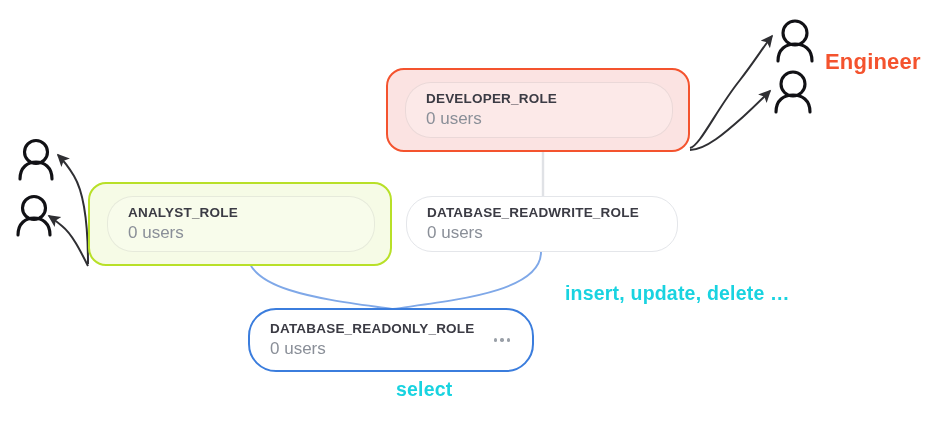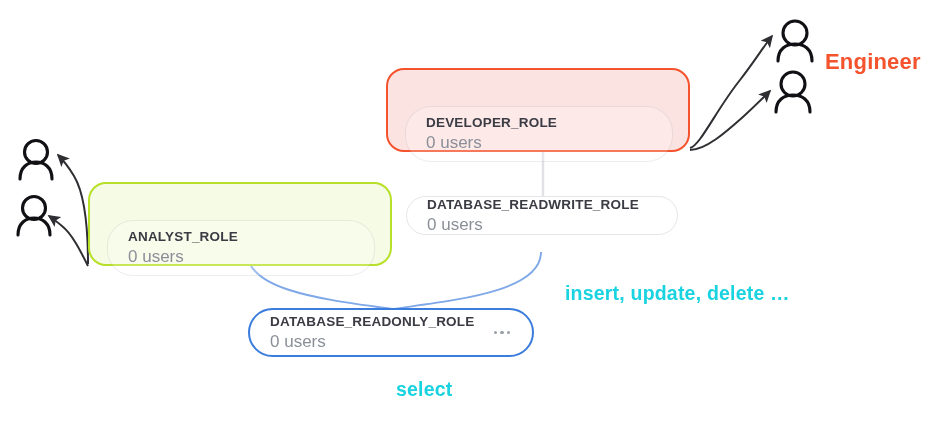--- a/index.html
+++ b/index.html
@@ -52,21 +52,20 @@
     border-radius: 26px;
     background: #ffffff;
     border: 1.4px solid #e4e6ea;
     display: flex;
     align-items: center;
     padding: 0 20px;
   }
   .node-inner-ghost {
     background: rgba(255,255,255,0.22);
     border: 1.4px solid rgba(0,0,0,0.07);
-    margin-top: 24px;
   }
   .node-text {
     display: flex;
     flex-direction: column;
     gap: 3px;
     flex: 1;
     min-width: 0;
   }
   .node-title {
     font-size: 13.5px;
@@ -85,25 +84,25 @@
   #node-developer {
     left: 405px; top: 82px;
     width: 268px; height: 56px;
   }
   #node-analyst {
     left: 107px; top: 196px;
     width: 268px; height: 56px;
   }
   #node-readwrite {
     left: 406px; top: 196px;
-    width: 272px; height: 39px;
+    width: 272px; height: 56px;
   }
   #node-readonly {
     left: 248px; top: 308px;
-    width: 286px; height: 49px;
+    width: 286px; height: 64px;
     border: 2.2px solid #3b7ddd;
     border-radius: 28px;
   }
 
   .dots-menu {
     display: flex;
     align-items: center;
     gap: 3px;
     margin-left: 10px;
     padding: 4px 2px;

